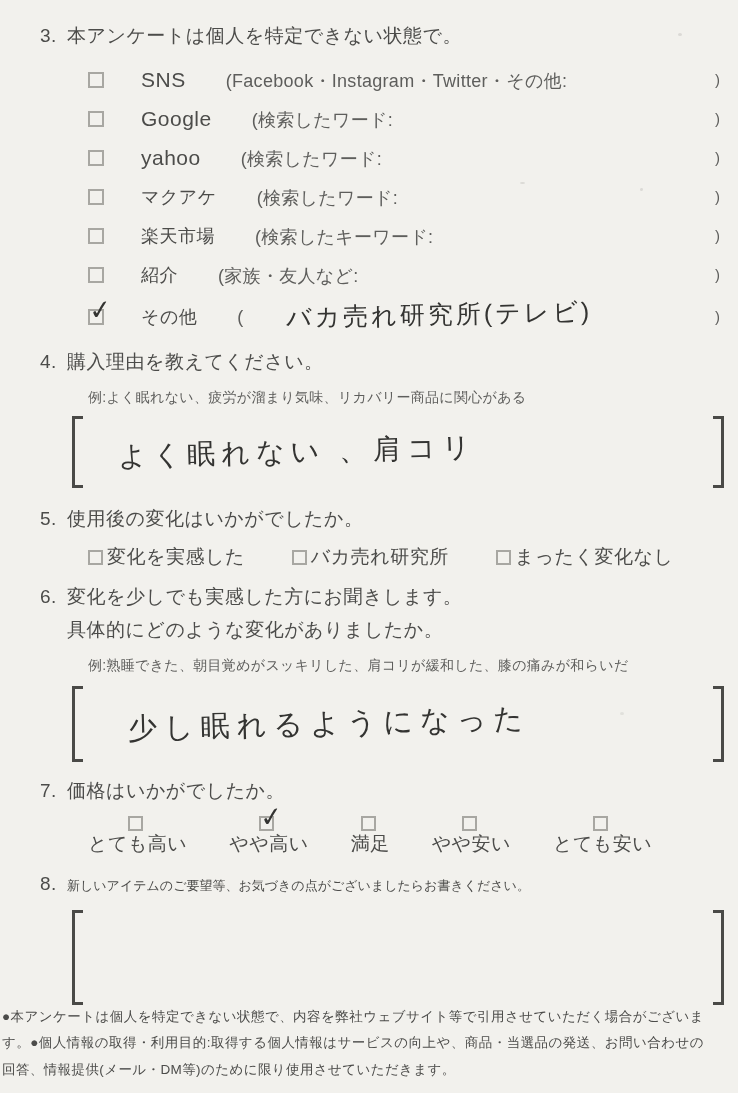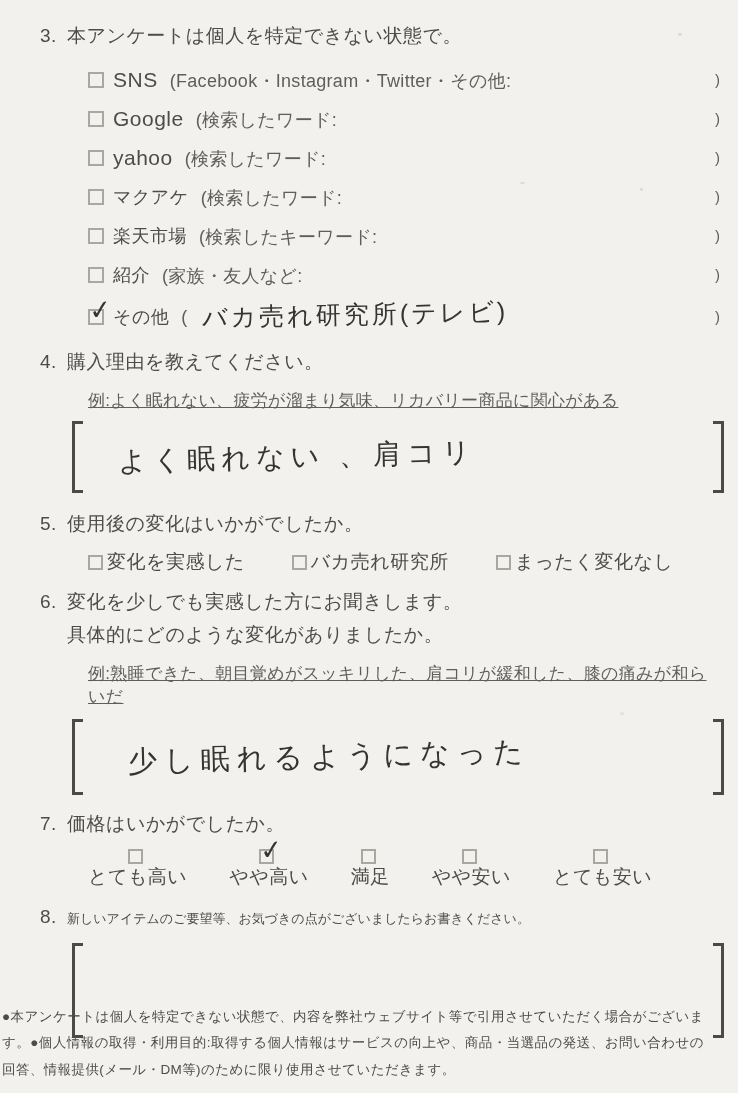--- a/index.html
+++ b/index.html
@@ -17,40 +17,40 @@
     font-family:"Liberation Sans","DejaVu Sans",sans-serif;
     color:var(--ink);
     overflow:hidden;
   }
   .page{position:relative;width:738px;height:1093px;padding:22px 14px 0 40px;}
   
   .qhead{display:flex;align-items:baseline;font-size:19px;line-height:28px;letter-spacing:.5px;}
   .qnum{width:27px;flex:none;}
   
   .optlist{margin:10px 0 0 48px;}
-  .optrow{display:flex;align-items:center;position:relative;height:39px;}
+  .optrow{display:flex;align-items:center;position:relative;height:39px;gap:28px;}
   .optrow .close{margin-left:auto;font-size:15px;color:var(--ink_light);padding-right:4px;}
   .cb{position:relative;flex:none;width:16px;height:16px;border:2px solid var(--box);margin-right:9px;background:transparent;}
   .cb .tick{
     position:absolute;left:-1px;top:-14px;
     font-size:27px;font-weight:bold;color:var(--pen);
     transform:rotate(-6deg);line-height:1;
   }
   .lat{font-size:21px;letter-spacing:.5px;margin-right:12px;}
   .jp{font-size:18px;margin-right:12px;letter-spacing:.5px;}
   .note{font-size:18px;color:var(--ink_light);letter-spacing:.3px;position:relative;top:1px;}
   
   .hand{
     color:var(--pen);
     transform:rotate(-1.2deg);
     white-space:nowrap;
   }
   .optrow .hand{font-size:25px;letter-spacing:3px;margin-left:14px;position:relative;top:-2px;}
   
-  .example{margin:13px 0 0 48px;font-size:17px;color:var(--ink_light);letter-spacing:.3px;text-decoration:underline;}
+  .example{margin:13px 0 0 48px;font-size:14px;color:var(--ink_light);letter-spacing:.3px;}
   
   .answer-box{position:relative;margin-left:32px;margin-right:0;}
   .bk{position:absolute;top:0;bottom:0;width:11px;}
   .bk.l{left:0;border-left:3px solid #4a4a47;border-top:3px solid #4a4a47;border-bottom:3px solid #4a4a47;}
   .bk.r{right:0;border-right:3px solid #4a4a47;border-top:3px solid #4a4a47;border-bottom:3px solid #4a4a47;}
   .answer-box .hand{position:absolute;left:46px;top:50%;transform:translateY(-50%) rotate(-1.5deg);}
   #q4box{height:72px;margin-top:9px;}
   #q4box .hand{font-size:28px;letter-spacing:6px;}
   #q6box{height:76px;margin-top:11px;}
   #q6box .hand{font-size:29px;letter-spacing:7px;left:56px;}

